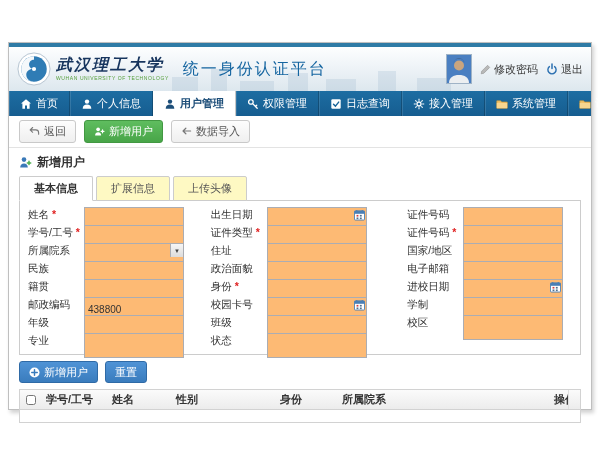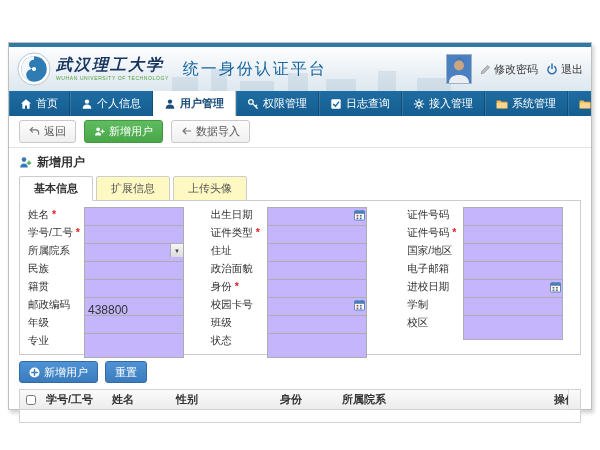--- a/index.html
+++ b/index.html
@@ -45,22 +45,22 @@
   .tab{font-size:11px;padding:4px 14px;border:1px solid #ccc;background:#fef9c3;color:#555;
     cursor:pointer;margin-right:3px;border-radius:2px 2px 0 0;}
   .tab.active{background:#fff;border-bottom-color:#fff;font-weight:bold;color:#333;}
   
   .panel{margin:0 10px;border:1px solid #ccc;background:#fff;padding:6px 4px 6px 4px;}
   .grid{display:grid;grid-template-columns:1fr 1.08fr 1fr;row-gap:3px;column-gap:10px;}
   .cell{display:flex;align-items:center;height:15px;}
   .cell label{width:60px;flex:0 0 auto;font-size:10.5px;color:#333;text-align:left;padding-left:4px;white-space:nowrap;}
   .req{color:#e02020;font-weight:bold;}
   .field{position:relative;flex:1;max-width:100px;height:15px;}
-  .field input{width:100%;height:25px;border:1px solid #abadb3;font-size:12px;padding:0 3px;
-    font-family:inherit;color:#333;background:#c4b5fd;}
+  .field input{width:100%;height:25px;border:1px solid #abadb3;font-size:10px;padding:0 3px;
+    font-family:inherit;color:#333;background:#fdba74;}
   .dd{position:absolute;right:1px;top:1px;bottom:1px;width:13px;display:flex;align-items:center;
     justify-content:center;background:linear-gradient(#f6f6f6,#dcdcdc);border-left:1px solid #abadb3;
     font-size:6px;color:#444;cursor:pointer;}
   .cal{position:absolute;right:2px;top:1.5px;cursor:pointer;line-height:0;}
   
   .actions{display:flex;align-items:center;gap:7px;padding:6px 10px 5px;}
   
   .tbl{margin:1px 10px 0;border:1px solid #d2d2d2;}
   .tbl-head{display:flex;align-items:center;background:linear-gradient(#fbfbfb,#ececec);
     border-bottom:1px solid #d2d2d2;height:20px;font-size:11px;font-weight:bold;color:#333;}

